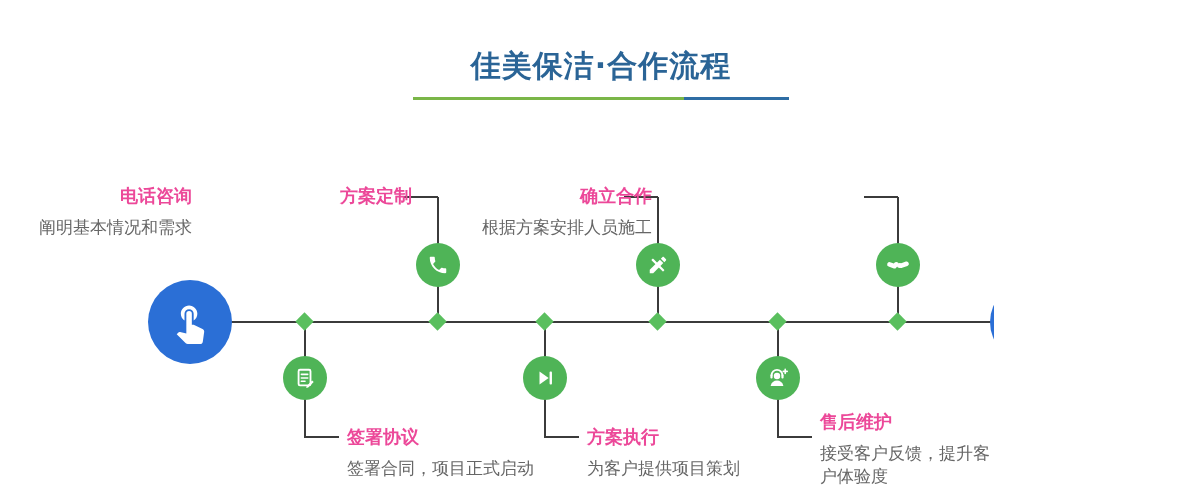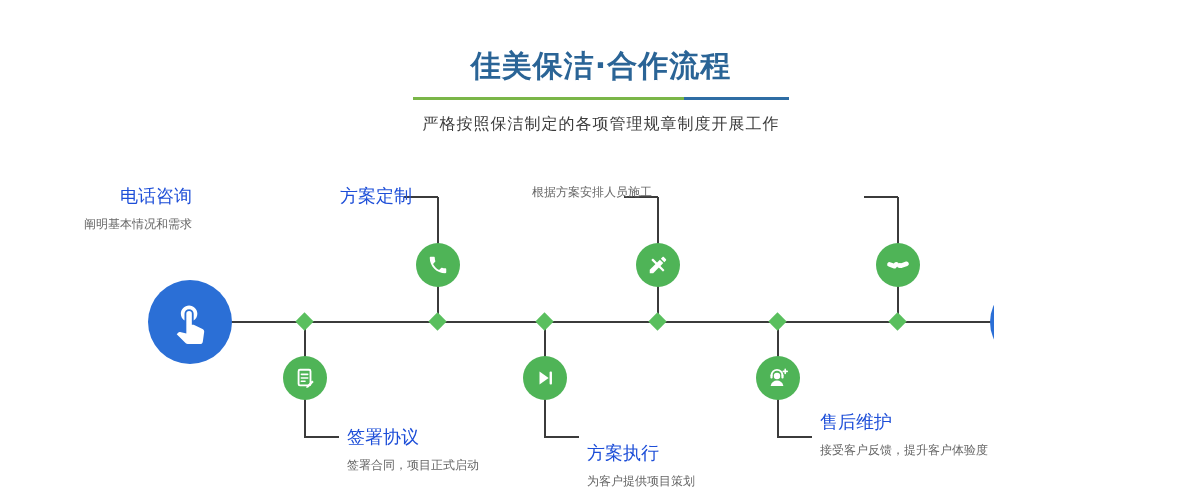--- a/index.html
+++ b/index.html
@@ -27,22 +27,22 @@
   .end-c{left:990px;top:283px;width:78px;height:78px;}
 
   
   .node-circle{position:absolute;width:44px;height:44px;border-radius:50%;background:#4fb457;z-index:4;
                display:flex;align-items:center;justify-content:center;}
 
   
   .step-label{position:absolute;z-index:2;}
   .top-label{text-align:right;}
   .bottom-label{text-align:left;}
-  .step-title{font-size:18px;font-weight:normal;color:#1d4ed8;margin-bottom:8px;}
-  .step-desc{font-size:12px;color:#666;}
+  .step-title{font-size:18px;font-weight:bold;color:#ec4899;margin-bottom:8px;}
+  .step-desc{font-size:17px;color:#666;}
 
   
   .t1v{left:437px;top:197px;height:125px;}
   .t2v{left:657px;top:197px;height:125px;}
   .t3v{left:897px;top:197px;height:125px;}
   .t1h{left:404px;top:196px;width:34px;}
   .t2h{left:624px;top:196px;width:34px;}
   .t3h{left:864px;top:196px;width:34px;}
   .t1c{left:416px;top:243px;}
   .t2c{left:636px;top:243px;}
@@ -55,41 +55,40 @@
   .b1v{left:304px;top:322px;height:116px;}
   .b2v{left:544px;top:322px;height:116px;}
   .b3v{left:777px;top:322px;height:116px;}
   .b1h{left:305px;top:436px;width:34px;}
   .b2h{left:545px;top:436px;width:34px;}
   .b3h{left:778px;top:436px;width:34px;}
   .b1c{left:283px;top:356px;}
   .b2c{left:523px;top:356px;}
   .b3c{left:756px;top:356px;}
   .b1l{left:347px;top:425px;}
-  .b2l{left:587px;top:441px;}
+  .b2l{left:587px;top:425px;}
   .b3l{left:820px;top:410px;}
 
   
   .d1{left:298px;top:315px;}
   .d2{left:431px;top:315px;}
   .d3{left:538px;top:315px;}
   .d4{left:651px;top:315px;}
   .d5{left:771px;top:315px;}
   .d6{left:891px;top:315px;}
 
   svg{display:block;}
 </style>
 </head>
 <body>
 
 <div class="canvas">
 
   <div class="title">佳美保洁·合作流程</div>
   <div class="divider"></div>
-  <div class="subtitle">严格按照保洁制定的各项管理规章制度开展工作</div>
 
   <div class="timeline"></div>
 
   <div class="end-circle start-c">
     <svg width="44" height="44" viewBox="0 0 24 24" fill="#ffffff">
       <path d="M9 11.24V7.5a2.5 2.5 0 015 0v3.74c1.21-.81 2-2.18 2-3.74C16 5.01 13.99 3 11.5 3S7 5.01 7 7.5c0 1.56.79 2.93 2 3.74zm9.84 4.63l-4.54-2.26c-.17-.07-.35-.11-.54-.11H13v-6a1.5 1.5 0 00-3 0v10.74l-3.43-.72c-.08-.01-.15-.03-.24-.03-.31 0-.59.13-.79.33l-.79.8 4.94 4.94c.27.27.65.44 1.06.44h6.79c.75 0 1.33-.55 1.44-1.28l.75-5.27c.01-.07.02-.14.02-.2 0-.62-.38-1.16-.91-1.38z"></path>
     </svg>
   </div>
 
   <div class="end-circle end-c">
@@ -135,20 +134,21 @@
   <div class="hline t3h"></div>
   <div class="node-circle t3c">
     <svg width="24" height="24" viewBox="0 0 24 24" fill="#ffffff">
       <rect x="1" y="10" width="10" height="4.6" rx="2.2" transform="rotate(20 6 12.3)"></rect>
       <rect x="13" y="9.4" width="10" height="4.6" rx="2.2" transform="rotate(-20 18 11.7)"></rect>
       <circle cx="10.3" cy="11.4" r="2.5"></circle>
       <circle cx="13.7" cy="12.6" r="2.5"></circle>
     </svg>
   </div>
   <div class="step-label top-label t3l">
+    <div class="step-title">确立合作</div>
     <div class="step-desc">根据方案安排人员施工</div>
   </div>
 
   <div class="vline b1v"></div>
   <div class="hline b1h"></div>
   <div class="node-circle b1c">
     <svg width="22" height="22" viewBox="0 0 24 24">
       <rect x="5" y="3" width="13" height="17" rx="1.5" fill="none" stroke="#ffffff" stroke-width="2"></rect>
       <path d="M8 8h7M8 12h7M8 15.5h4" fill="none" stroke="#ffffff" stroke-width="1.8" stroke-linecap="round"></path>
       <path d="M13.8 20.6l6-6 1.7 1.7-6 6-2.2.5z" fill="#ffffff"></path>

